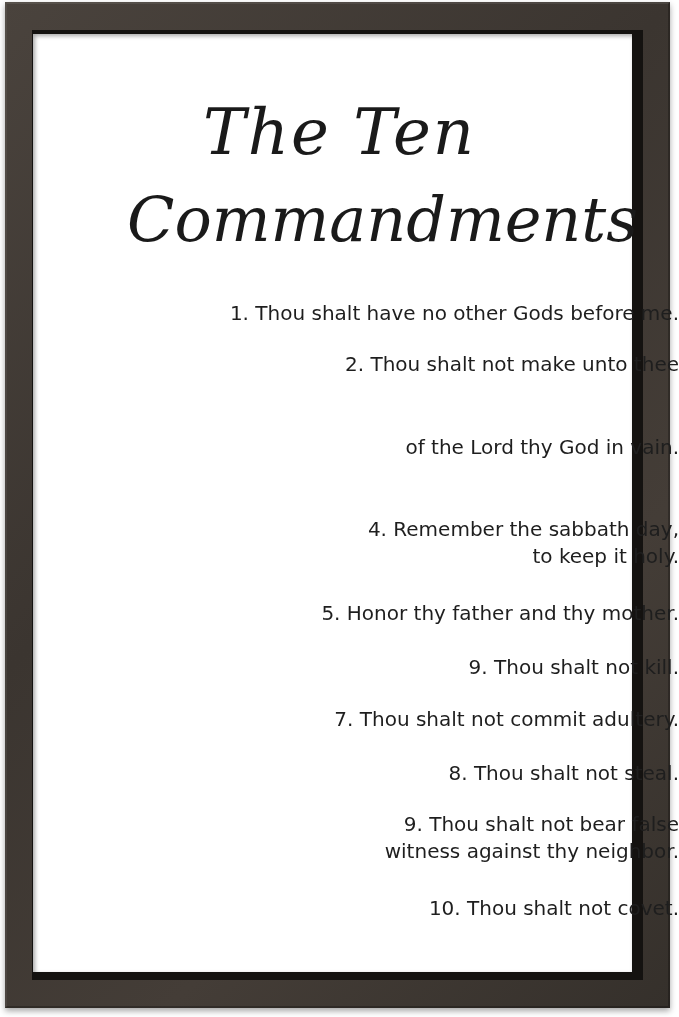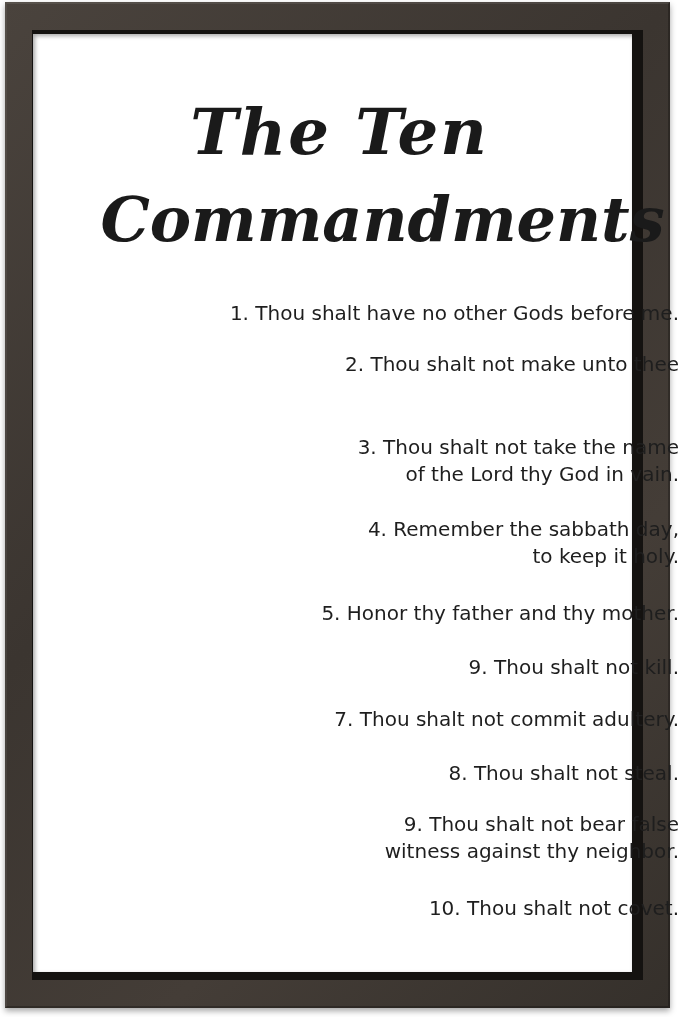--- a/index.html
+++ b/index.html
@@ -41,21 +41,21 @@
     width: 599px; height: 938px;
     background: #ffffff;
     box-shadow: inset 2px 2px 4px rgba(0,0,0,0.35);
   }
   .title {
     position: absolute;
     left: 0; width: 679px;
     text-align: center;
     font-family: "DejaVu Serif", serif;
     font-style: italic;
-    font-weight: bold;
+    font-weight: normal;
     color: #1a1a1a;
     letter-spacing: 1px;
   }
   .title-1 { top: 92px; font-size: 64px; line-height: 80px; letter-spacing: 2px; }
   .title-2 { top: 180px; font-size: 62px; line-height: 80px; letter-spacing: 0px; margin-left: 43px; }
   .cmd {
     position: absolute;
     left: 0; width: 679px;
     text-align: right;
     font-family: "DejaVu Sans", sans-serif;
@@ -77,21 +77,20 @@
 <div class="title title-1">The Ten</div>
 <div class="title title-2">Commandments</div>
 
 <div class="cmd" style="top:300px">
   <span>1. Thou shalt have no other Gods before me.</span>
 </div>
 <div class="cmd" style="top:351px">
   <span>2. Thou shalt not make unto thee</span>
 </div>
 <div class="cmd" style="top:434px">
-  <span>3. Thou shalt not take the name</span>
   <span>of the Lord thy God in vain.</span>
 </div>
 <div class="cmd" style="top:516px">
   <span>4. Remember the sabbath day,</span>
   <span>to keep it holy.</span>
 </div>
 <div class="cmd" style="top:600px">
   <span>5. Honor thy father and thy mother.</span>
 </div>
 <div class="cmd" style="top:654px">

